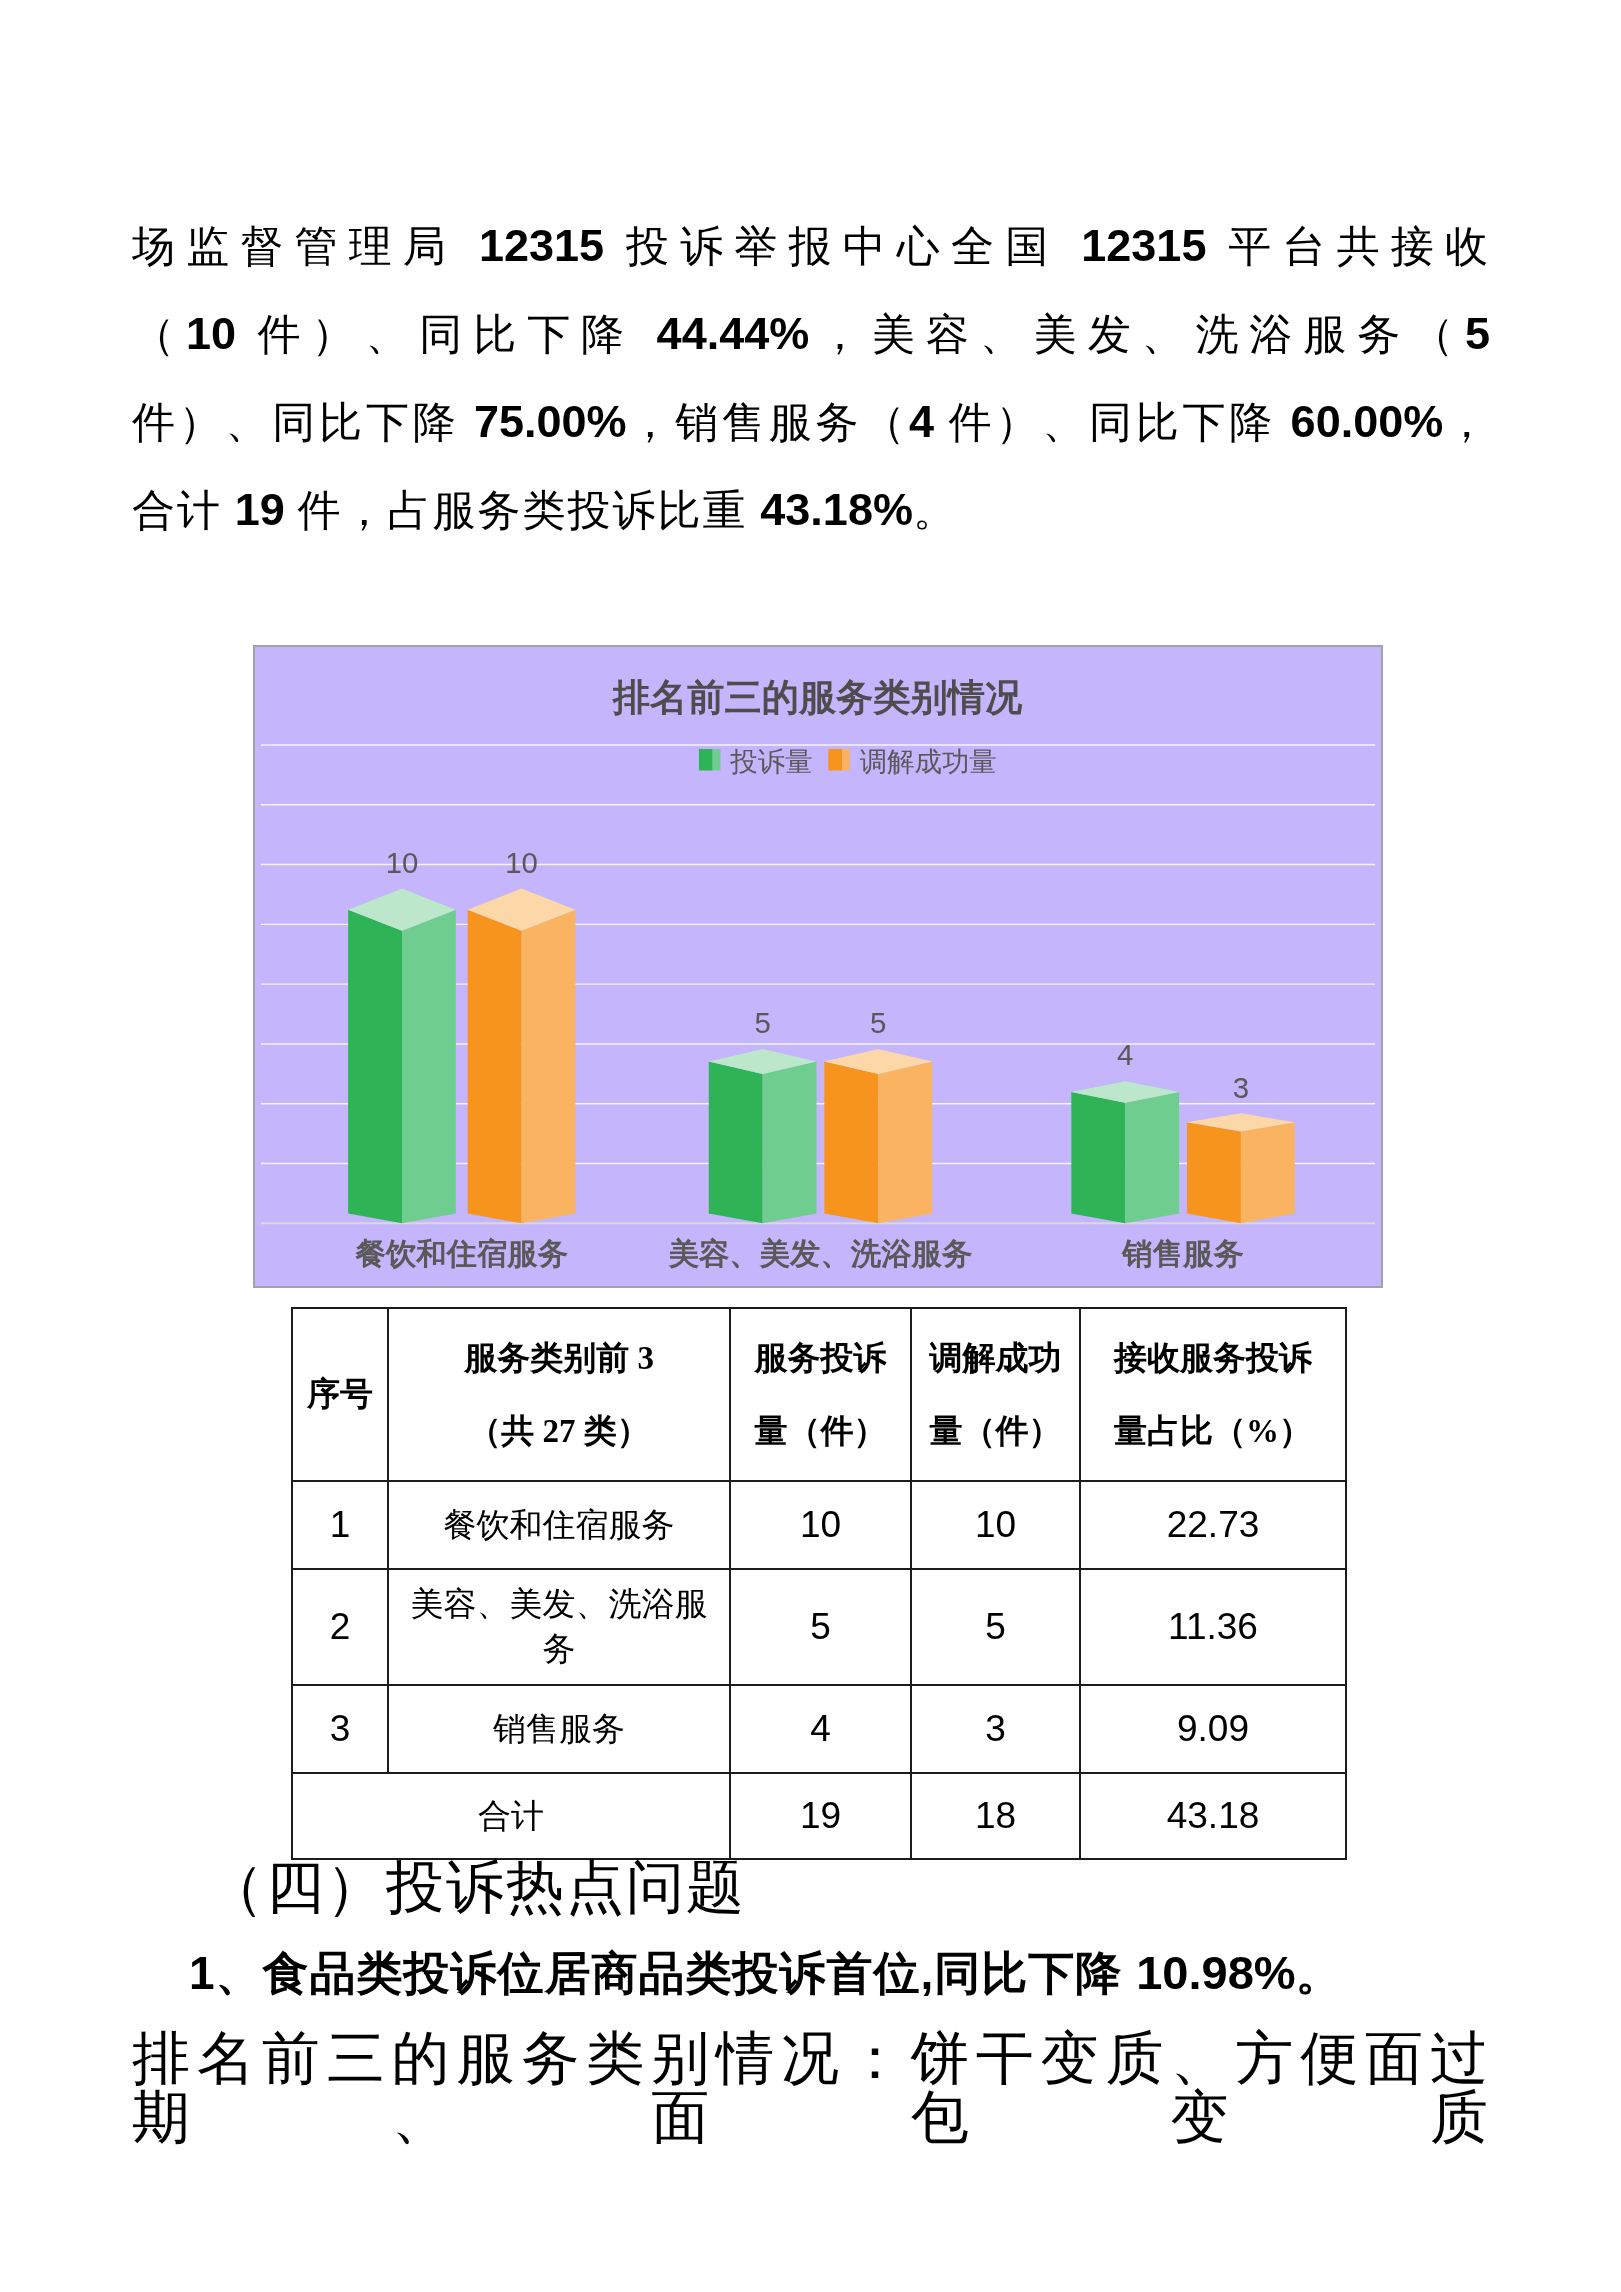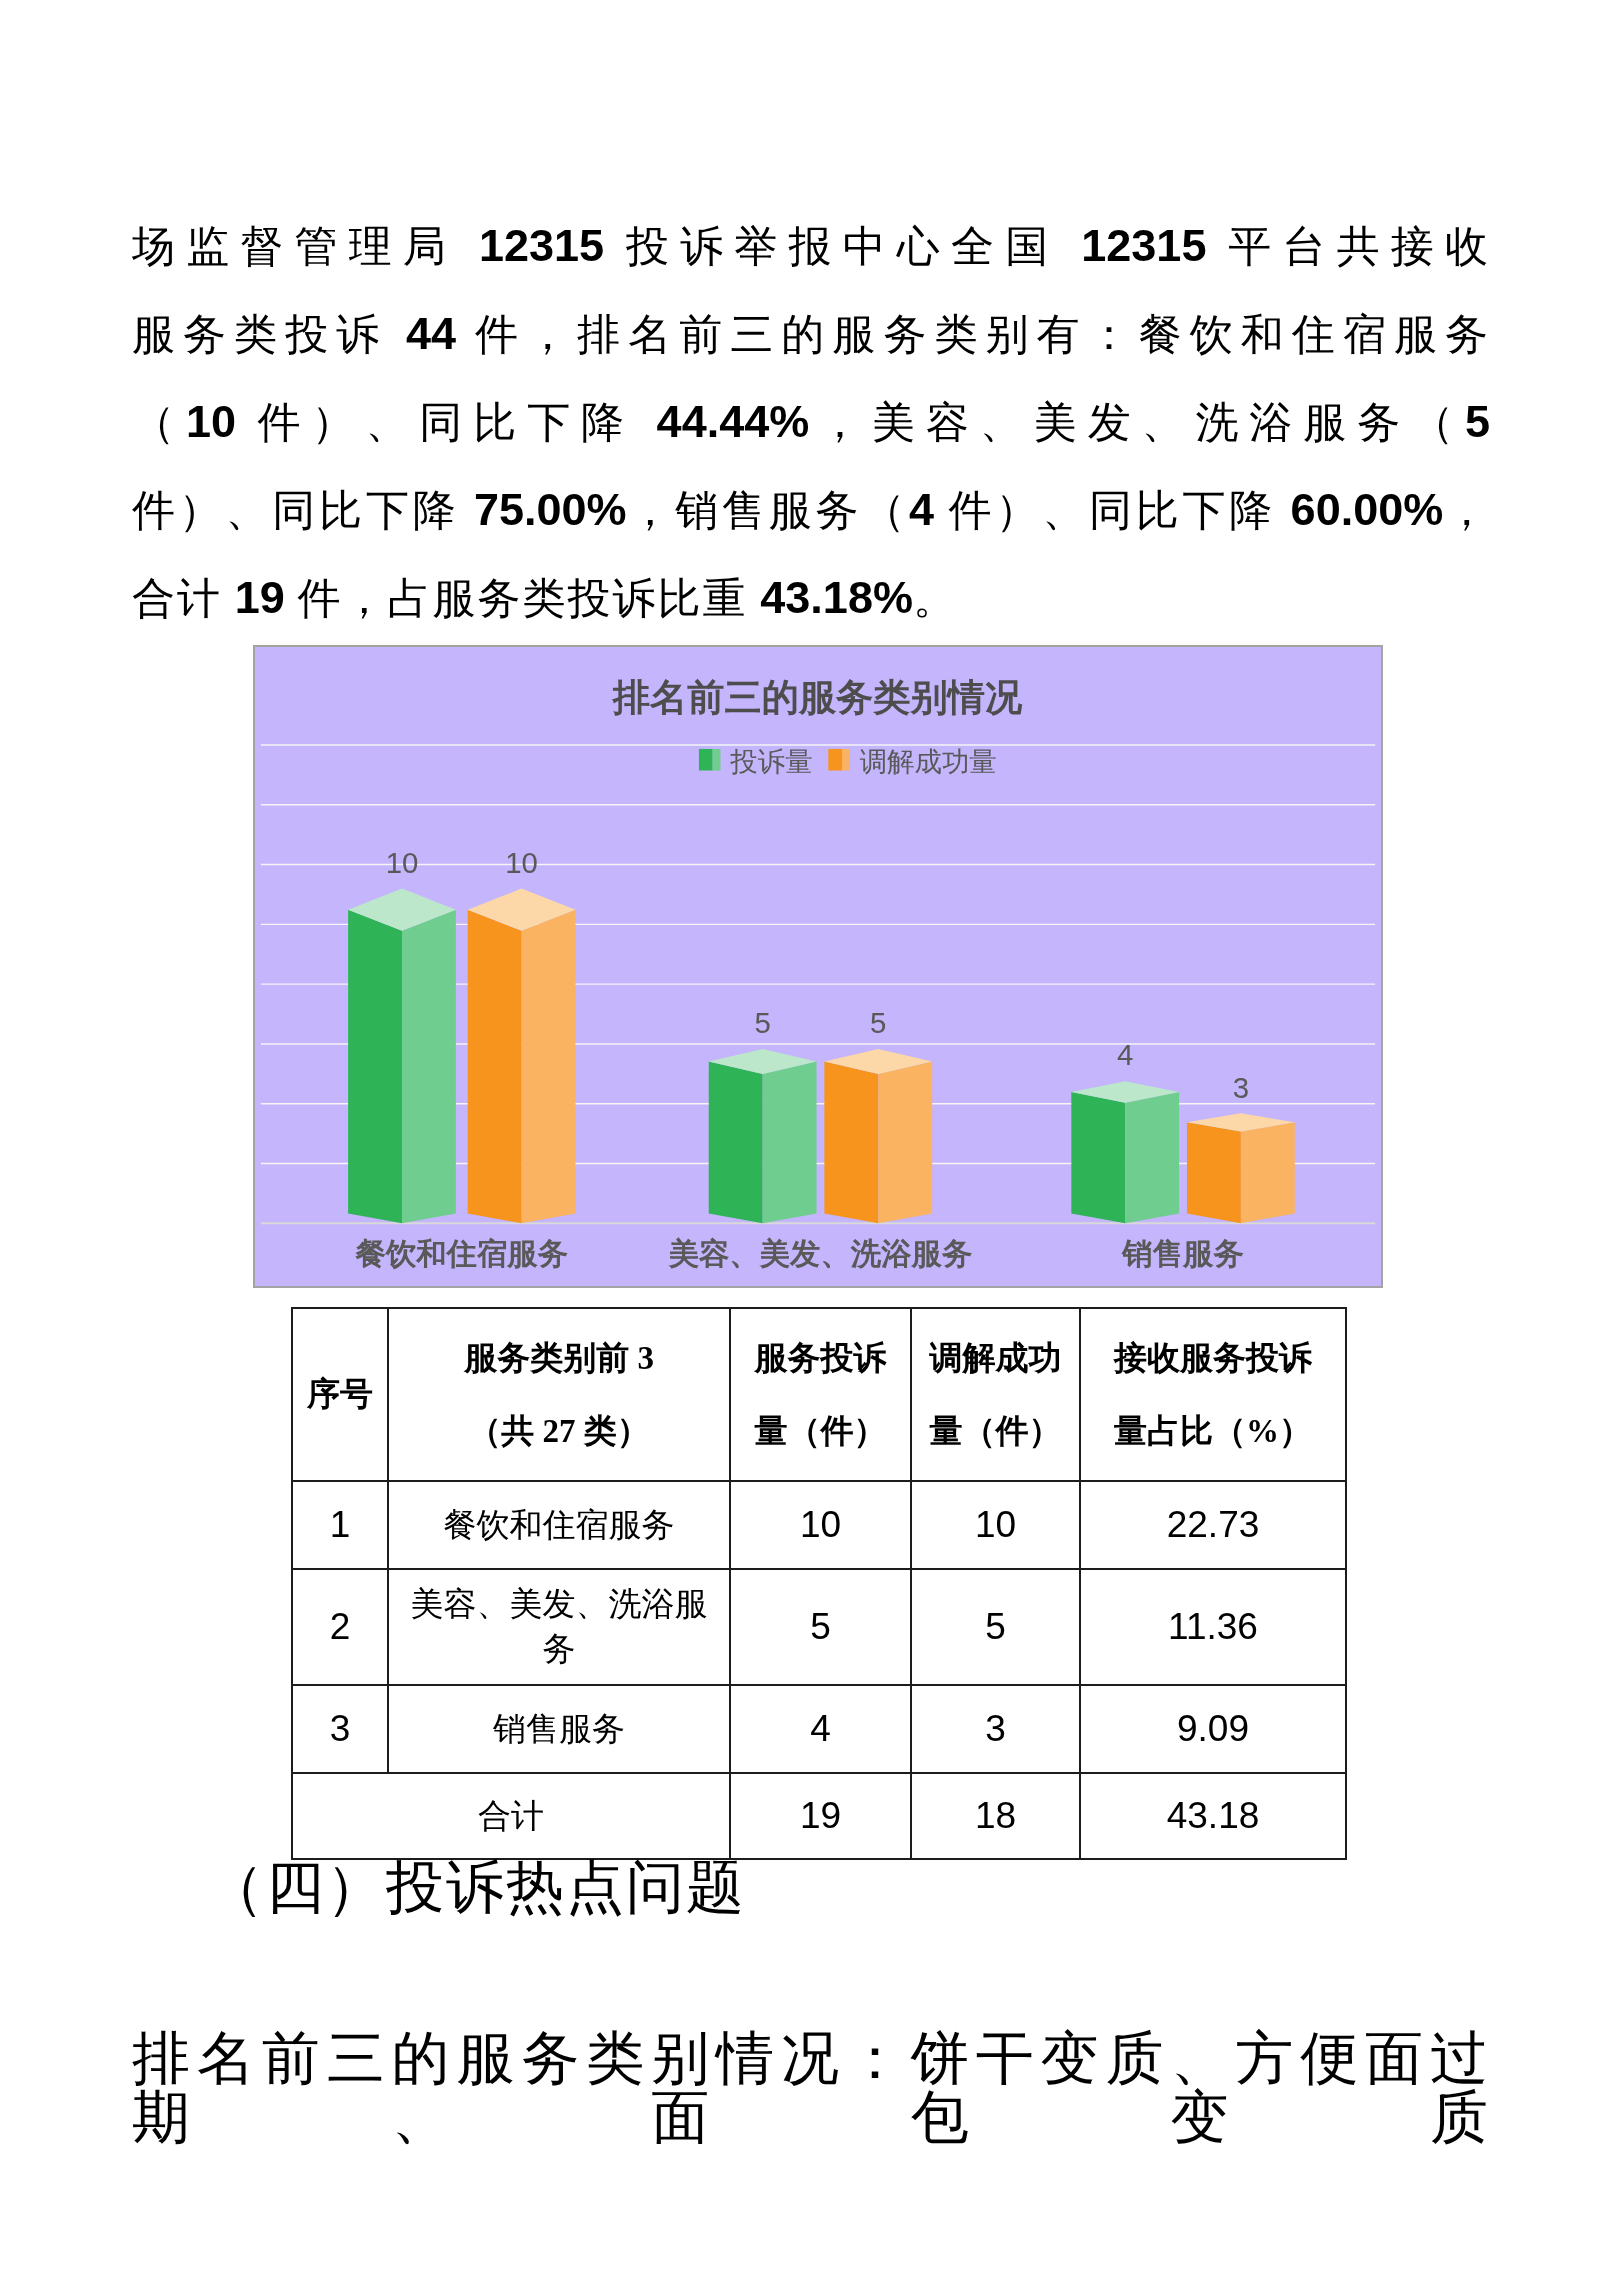--- a/index.html
+++ b/index.html
@@ -29,21 +29,20 @@
              font-family:"Liberation Sans",sans-serif;font-size:46px;letter-spacing:1px;}
   #bold-line .num{font-size:47px;}
   #tail-line{top:2029px;line-height:59px;text-align:justify;text-align-last:justify;}
 </style>
 </head>
 <body>
 
 <div class="page">
   <div id="para1">
       <div class="bline"><span>场监督管理局 </span><span class="num">12315</span><span> 投诉举报中心全国 </span><span class="num">12315</span><span> 平台共接收</span></div>
-      <div class="bline"><span>服务类投诉 </span><span class="num">44</span><span> 件，排名前三的服务类别有：餐饮和住宿服务</span></div>
       <div class="bline"><span>（</span><span class="num">10</span><span> 件）、同比下降 </span><span class="num">44.44%</span><span>，美容、美发、洗浴服务（</span><span class="num">5</span></div>
       <div class="bline"><span>件）、同比下降 </span><span class="num">75.00%</span><span>，销售服务（</span><span class="num">4</span><span> 件）、同比下降 </span><span class="num">60.00%</span><span>，</span></div>
       <div class="bline last"><span>合计 </span><span class="num">19</span><span> 件，占服务类投诉比重 </span><span class="num">43.18%</span><span>。</span></div>
     </div>
 
   <div id="chart-panel">
     <svg id="chart-svg" width="1126" height="639" viewBox="0 0 1149 652">
         <line x1="6" y1="527" x2="1143" y2="527" stroke="#f5f5f5" stroke-width="1.5"></line>
         <line x1="6" y1="466" x2="1143" y2="466" stroke="#f5f5f5" stroke-width="1.5"></line>
         <line x1="6" y1="405" x2="1143" y2="405" stroke="#f5f5f5" stroke-width="1.5"></line>
@@ -146,15 +145,16 @@
         <tr style="height: 86px;">
           <td colspan="2">合计</td>
           <td class="tnum">19</td>
           <td class="tnum">18</td>
           <td class="tnum">43.18</td>
         </tr>
       </tbody>
   </table>
 
   <div id="sec-heading" class="abs-line">（四）投诉热点问题</div>
+  <div id="bold-line" class="abs-line"><span>1、食品类投诉位居商品类投诉首位,同比下降 </span><span class="num">10.98%</span><span>。</span></div>
   <div id="tail-line" class="abs-line">排名前三的服务类别情况：饼干变质、方便面过期、面包变质</div>
 </div>
 
 
 </body></html>

